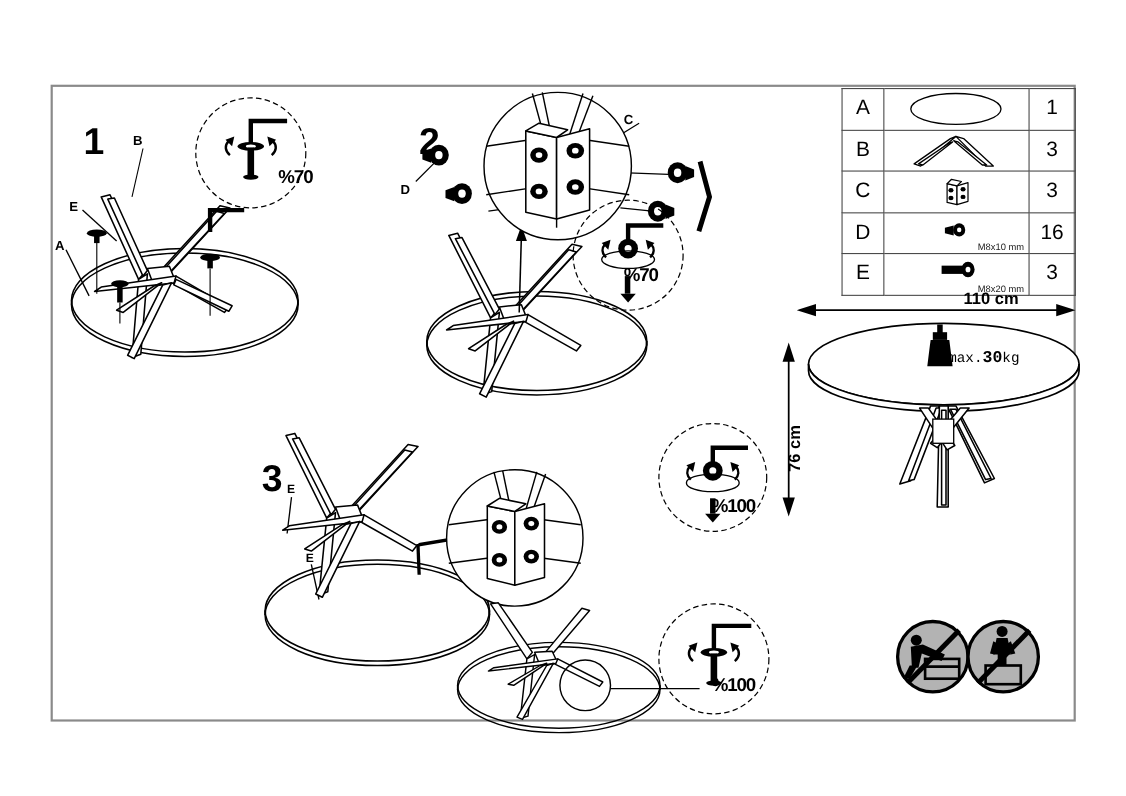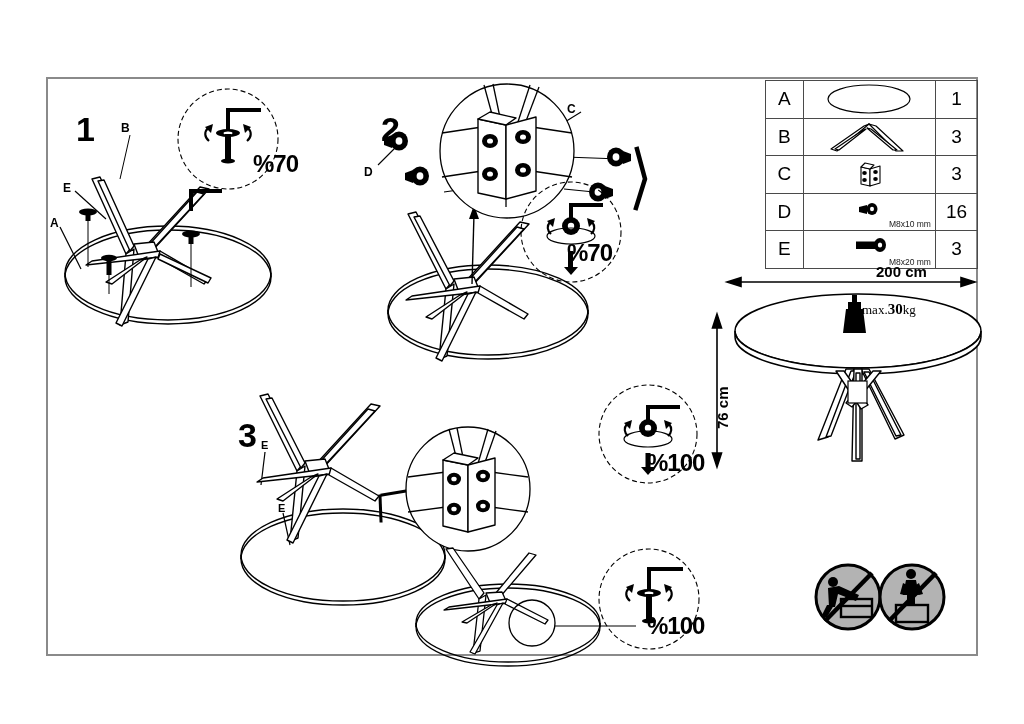--- a/index.html
+++ b/index.html
@@ -7,35 +7,35 @@
 
   #sheet{position:absolute;left:46px;top:77px;width:932px;height:579px;border:2px solid #8a8a8a;background:#fff;box-sizing:border-box;}
 
   .abs{position:absolute;}
   svg{display:block;overflow:visible;}
 
   .step-num{position:absolute;font-weight:bold;font-size:34px;line-height:1;font-family:"Liberation Sans",sans-serif;letter-spacing:-1px;}
   .lbl{position:absolute;font-weight:bold;font-size:12px;line-height:1;font-family:"Liberation Sans",sans-serif;}
   .lbl-sm{position:absolute;font-weight:bold;font-size:11px;line-height:1;font-family:"Liberation Sans",sans-serif;}
 
-  .pct{position:absolute;font-weight:bold;font-size:24px;line-height:1;font-family:"Liberation Sans",sans-serif;letter-spacing:-1px;}
+  .pct{position:absolute;font-weight:bold;font-size:17px;line-height:1;font-family:"Liberation Sans",sans-serif;letter-spacing:-1px;}
 
   
   #parts{position:absolute;left:717px;top:1px;width:213px;height:184px;border-collapse:collapse;}
   #parts td{border:1px solid #4a4a4a;padding:0;text-align:center;vertical-align:middle;height:36.5px;}
   #parts td.code{width:38px;font-size:19px;font-family:"Liberation Sans",sans-serif;}
   #parts td.pic{width:131px;position:relative;}
   #parts td.qty{width:42px;font-size:19px;font-family:"Liberation Sans",sans-serif;}
   .spec{position:absolute;right:4px;bottom:1px;font-size:8.5px;font-family:"Liberation Sans",sans-serif;color:#222;white-space:nowrap;}
 
   
   .dim{position:absolute;font-weight:bold;font-size:15px;font-family:"Liberation Sans",sans-serif;}
   .dim-v{position:absolute;font-weight:bold;font-size:15px;font-family:"Liberation Sans",sans-serif;
          transform:rotate(-90deg);transform-origin:left top;white-space:nowrap;}
-  .maxkg{position:absolute;font-size:13px;font-family:Liberation Serif, serif;white-space:nowrap;}
+  .maxkg{position:absolute;font-size:13px;font-family:Liberation Mono, monospace;white-space:nowrap;margin-top:16px;}
   .maxkg b{font-size:15px;}
 
   .warnbox{position:absolute;}
 </style>
 </head>
 <body>
 
 <div id="sheet">
 
   <div class="step-num" style="left:28px;top:33px;">1</div>
@@ -413,21 +413,21 @@
           <ellipse cx="76" cy="13" rx="2.2" ry="2.6" fill="#fff"></ellipse>
           <rect x="52" y="9.5" width="20" height="7.5" fill="#000"></rect>
         </svg>
         <span class="spec">M8x20 mm</span>
       </td>
       <td class="qty">3</td>
     </tr>
   </tbody>
     </table>
 
-  <div class="dim" style="left:828px;top:184px;">200 cm</div>
+  <div class="dim" style="left:828px;top:184px;">110 cm</div>
   <div class="dim-v" style="left:666px;top:350px;">76 cm</div>
 
   <svg class="abs" style="left:655px;top:195px;" width="275" height="215">
     <g stroke="#000" stroke-width="1.6" fill="#000">
       <line x1="32" y1="8" x2="264" y2="8"></line>
       <path d="M24,8 L38,3.5 L38,12.5 Z"></path>
       <path d="M272,8 L258,3.5 L258,12.5 Z"></path>
       <line x1="14" y1="48" x2="14" y2="185"></line>
       <path d="M14,40 L9.5,54 L18.5,54 Z"></path>
       <path d="M14,193 L9.5,179 L18.5,179 Z"></path>

